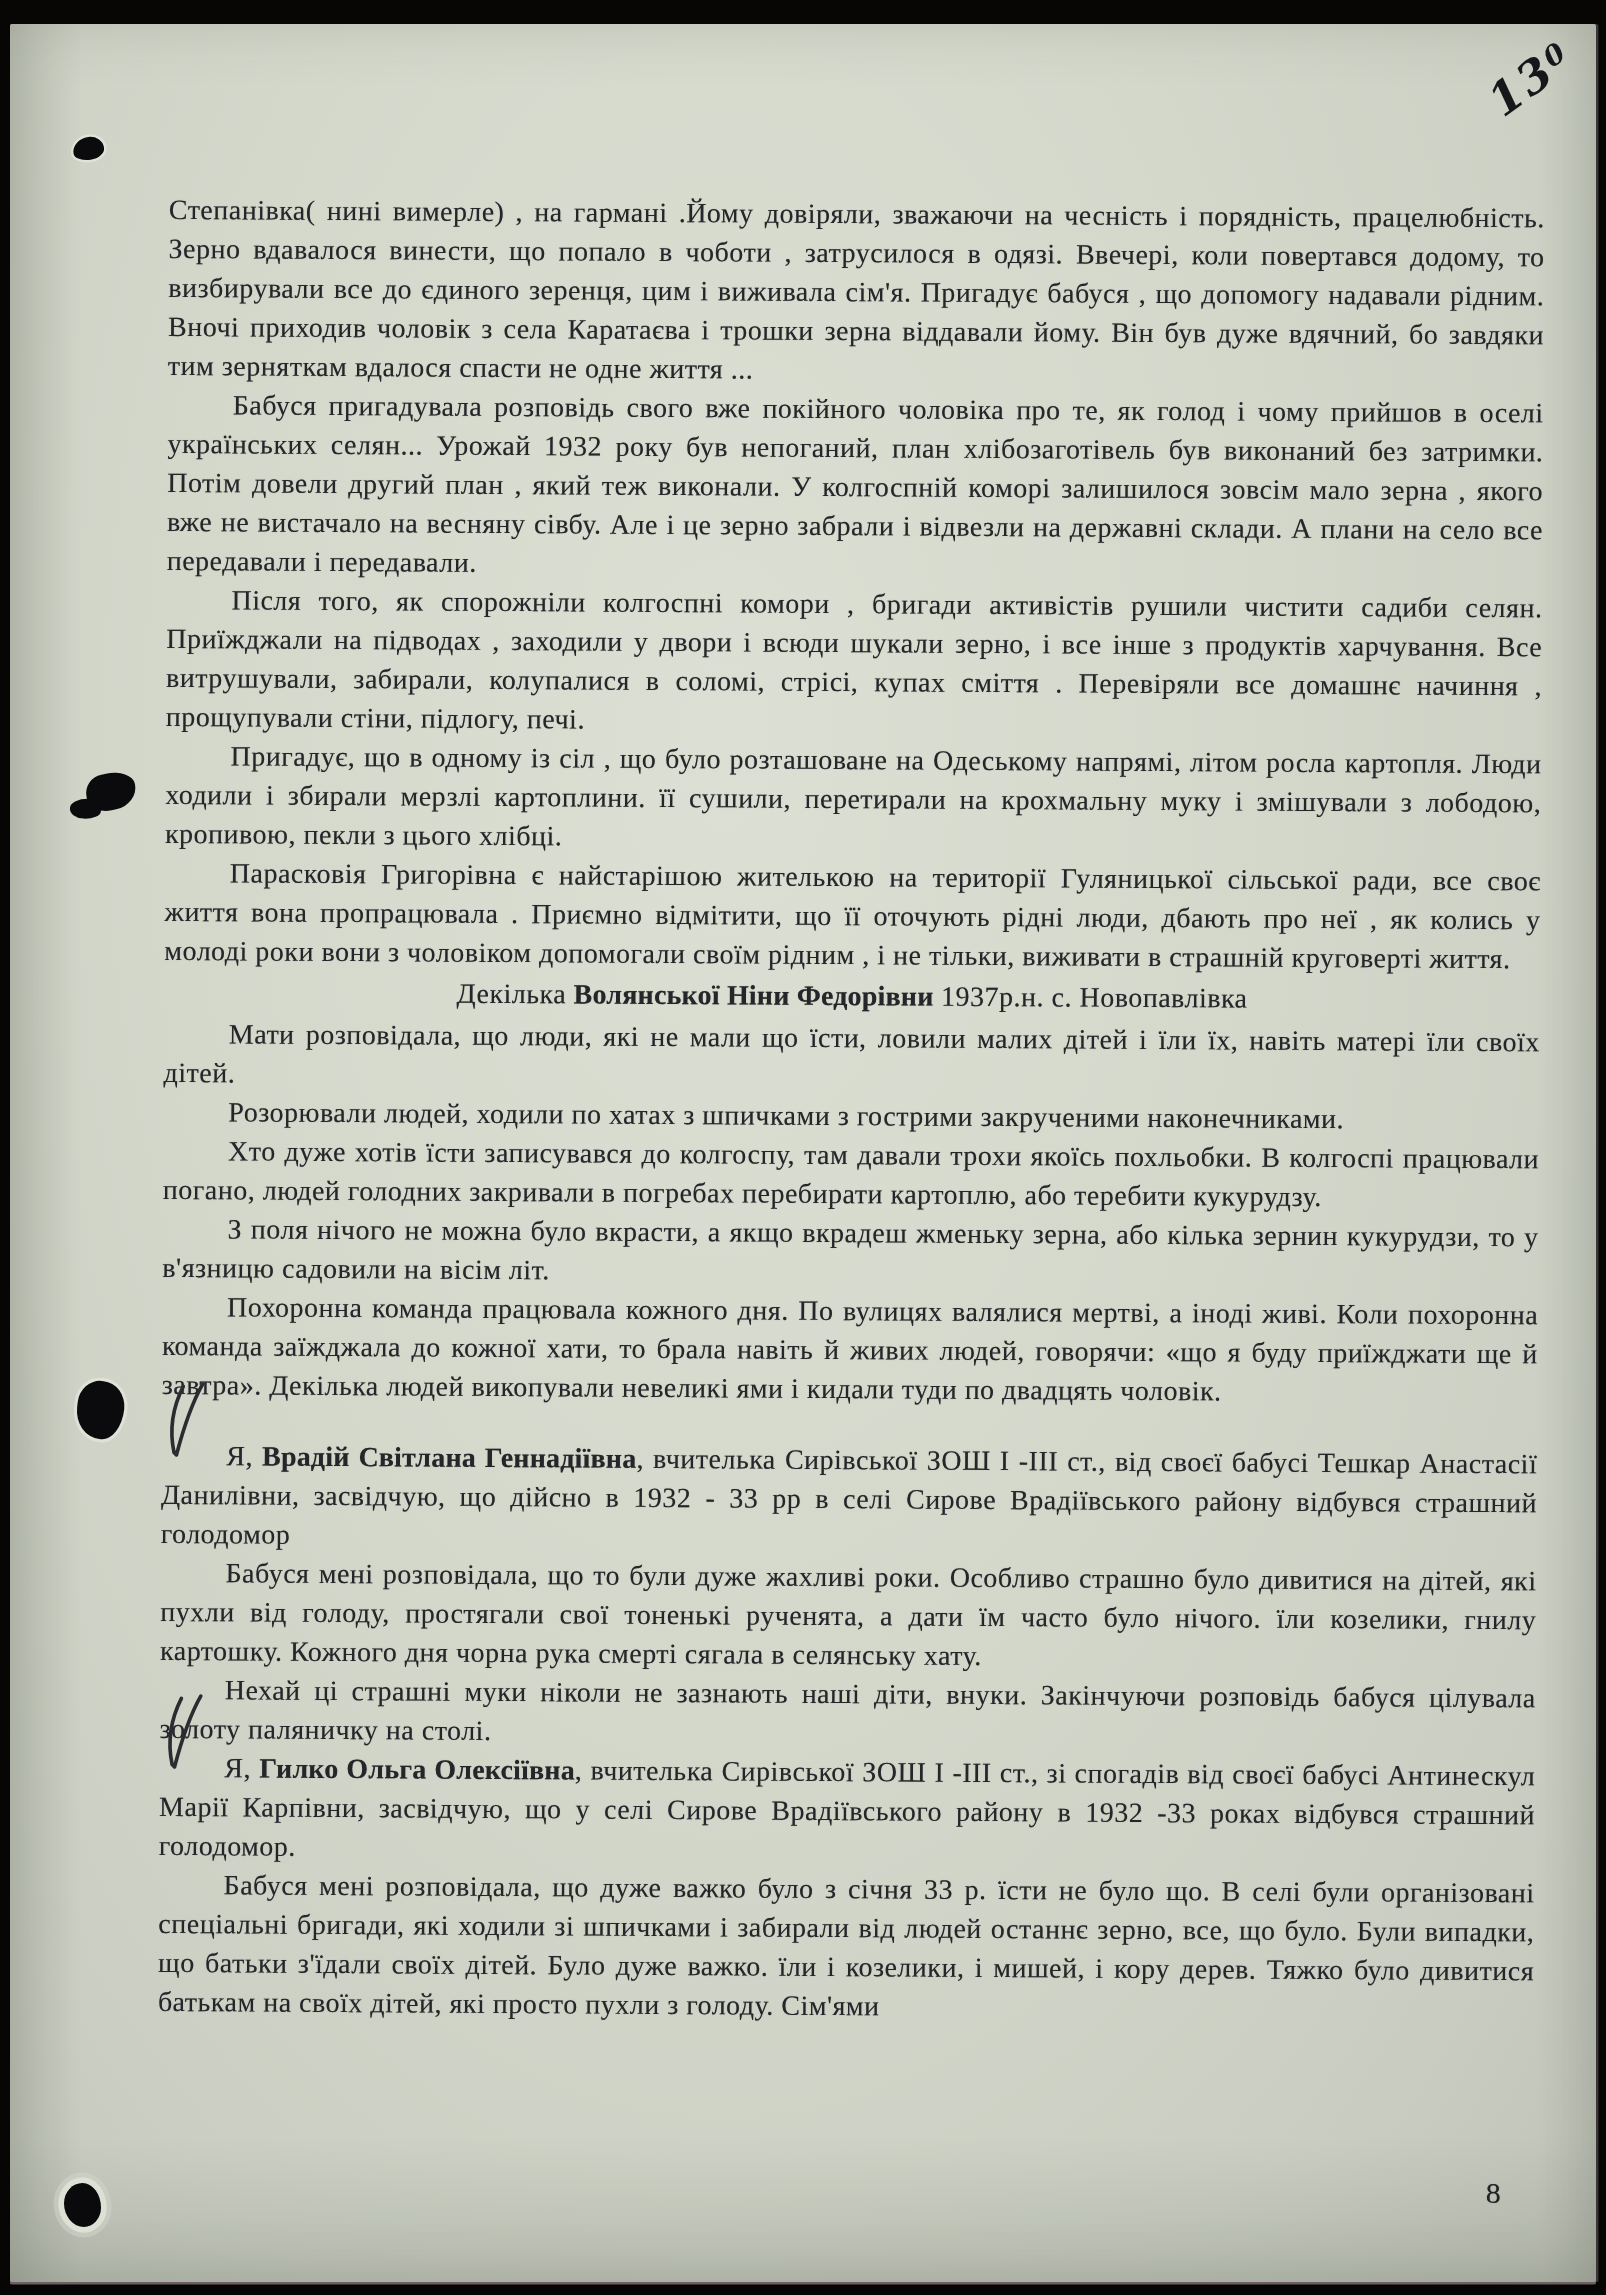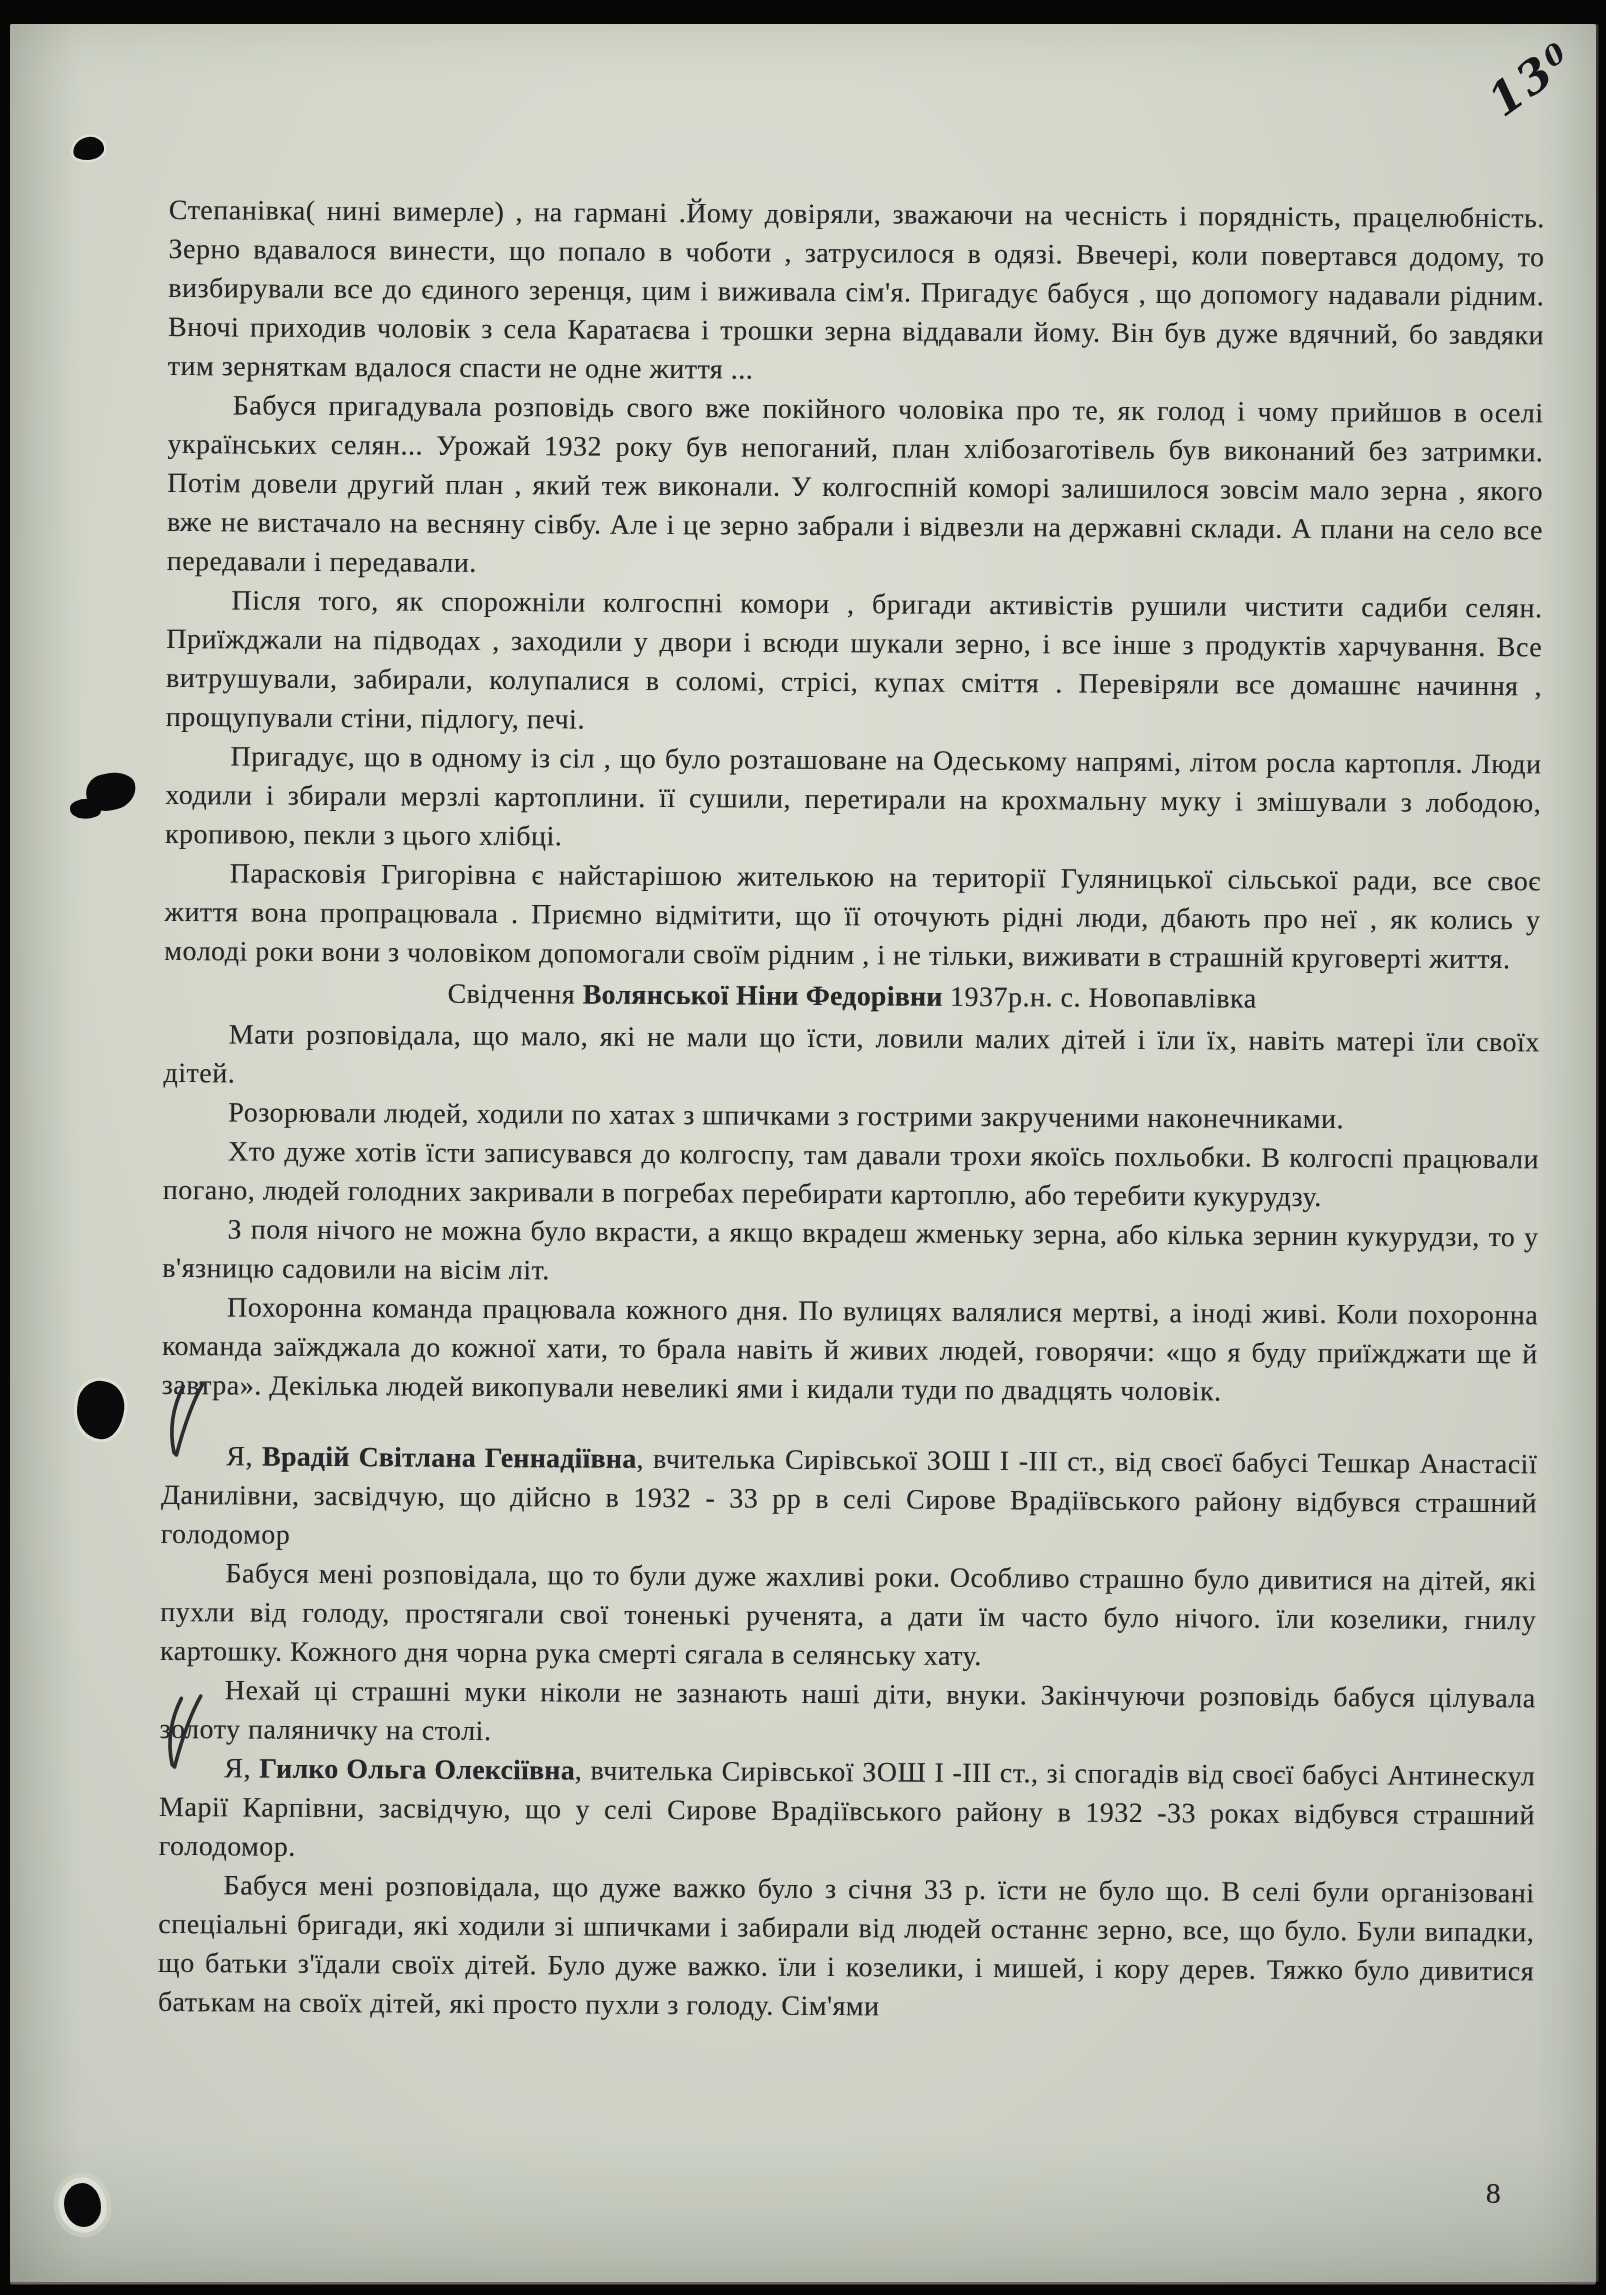--- a/index.html
+++ b/index.html
@@ -115,22 +115,22 @@
     <div class="blot blot-mid"></div>
     <div class="blot blot-mid2"></div>
     <div class="blot punch-hole"></div>
 
     <div class="text-body">
         <p class="body"><span>Степанівка( нині вимерле) , на гармані .Йому довіряли, зважаючи на чесність і порядність, працелюбність. Зерно вдавалося винести, що попало в чоботи , затрусилося в одязі. Ввечері, коли повертався додому, то визбирували все до єдиного зеренця, цим і виживала сім'я. Пригадує бабуся , що допомогу надавали рідним. Вночі приходив чоловік з села Каратаєва і трошки зерна віддавали йому. Він був дуже вдячний, бо завдяки тим зерняткам вдалося спасти не одне життя ...</span></p>
         <p class="body indent"><span>Бабуся пригадувала розповідь свого вже покійного чоловіка про те, як голод і чому прийшов в оселі українських селян... Урожай 1932 року був непоганий, план хлібозаготівель був виконаний без затримки. Потім довели другий план , який теж виконали. У колгоспній коморі залишилося зовсім мало зерна , якого вже не вистачало на весняну сівбу. Але і це зерно забрали і відвезли на державні склади. А плани на село все передавали і передавали.</span></p>
         <p class="body indent"><span>Після того, як спорожніли колгоспні комори , бригади активістів рушили чистити садиби селян. Приїжджали на підводах , заходили у двори і всюди шукали зерно, і все інше з продуктів харчування. Все витрушували, забирали, колупалися в соломі, стрісі, купах сміття . Перевіряли все домашнє начиння , прощупували стіни, підлогу, печі.</span></p>
         <p class="body indent"><span>Пригадує, що в одному із сіл , що було розташоване на Одеському напрямі, літом росла картопля. Люди ходили і збирали мерзлі картоплини. її сушили, перетирали на крохмальну муку і змішували з лободою, кропивою, пекли з цього хлібці.</span></p>
         <p class="body indent"><span>Парасковія Григорівна є найстарішою жителькою на території Гуляницької сільської ради, все своє життя вона пропрацювала . Приємно відмітити, що її оточують рідні люди, дбають про неї , як колись у молоді роки вони з чоловіком допомогали своїм рідним , і не тільки, виживати в страшній круговерті життя.</span></p>
-        <p class="heading"><span>Свідчення </span><span class="b">Волянської Ніни Федорівни</span><span> 1937р.н. с. Новопавлівка</span></p>
-        <p class="body indent"><span>Мати розповідала, що мало, які не мали що їсти, ловили малих дітей і їли їх, навіть матері їли своїх дітей.</span></p>
+        <p class="heading"><span>Декілька </span><span class="b">Волянської Ніни Федорівни</span><span> 1937р.н. с. Новопавлівка</span></p>
+        <p class="body indent"><span>Мати розповідала, що люди, які не мали що їсти, ловили малих дітей і їли їх, навіть матері їли своїх дітей.</span></p>
         <p class="body indent"><span>Розорювали людей, ходили по хатах з шпичками з гострими закрученими наконечниками.</span></p>
         <p class="body indent"><span>Хто дуже хотів їсти записувався до колгоспу, там давали трохи якоїсь похльобки. В колгоспі працювали погано, людей голодних закривали в погребах перебирати картоплю, або теребити кукурудзу.</span></p>
         <p class="body indent"><span>З поля нічого не можна було вкрасти, а якщо вкрадеш жменьку зерна, або кілька зернин кукурудзи, то у в'язницю садовили на вісім літ.</span></p>
         <p class="body indent"><span>Похоронна команда працювала кожного дня. По вулицях валялися мертві, а іноді живі. Коли похоронна команда заїжджала до кожної хати, то брала навіть й живих людей, говорячи: «що я буду приїжджати ще й завтра». Декілька людей викопували невеликі ями і кидали туди по двадцять чоловік.</span></p>
         <p class="body indent gap-before"><svg class="check-svg" viewBox="0 0 62 98">
             <path d="M33,6 C21,30 15,56 22,88 L25,91 C33,60 44,26 57,3" fill="none" stroke="#2b2b30" stroke-width="4.5" stroke-linecap="round" stroke-linejoin="round"></path>
           </svg><span>Я, </span><span class="b">Врадій Світлана Геннадіївна</span><span>, вчителька Сирівської ЗОШ І -ІІІ ст., від своєї бабусі Тешкар Анастасії Данилівни, засвідчую, що дійсно в 1932 - 33 рр в селі Сирове Врадіївського району відбувся страшний голодомор</span></p>
         <p class="body indent"><span>Бабуся мені розповідала, що то були дуже жахливі роки. Особливо страшно було дивитися на дітей, які пухли від голоду, простягали свої тоненькі рученята, а дати їм часто було нічого. їли козелики, гнилу картошку. Кожного дня чорна рука смерті сягала в селянську хату.</span></p>
         <p class="body indent"><span>Нехай ці страшні муки ніколи не зазнають наші діти, внуки. Закінчуючи розповідь бабуся цілувала золоту паляничку на столі.</span></p>
         <p class="body indent"><svg class="check-svg" viewBox="0 0 62 98">

